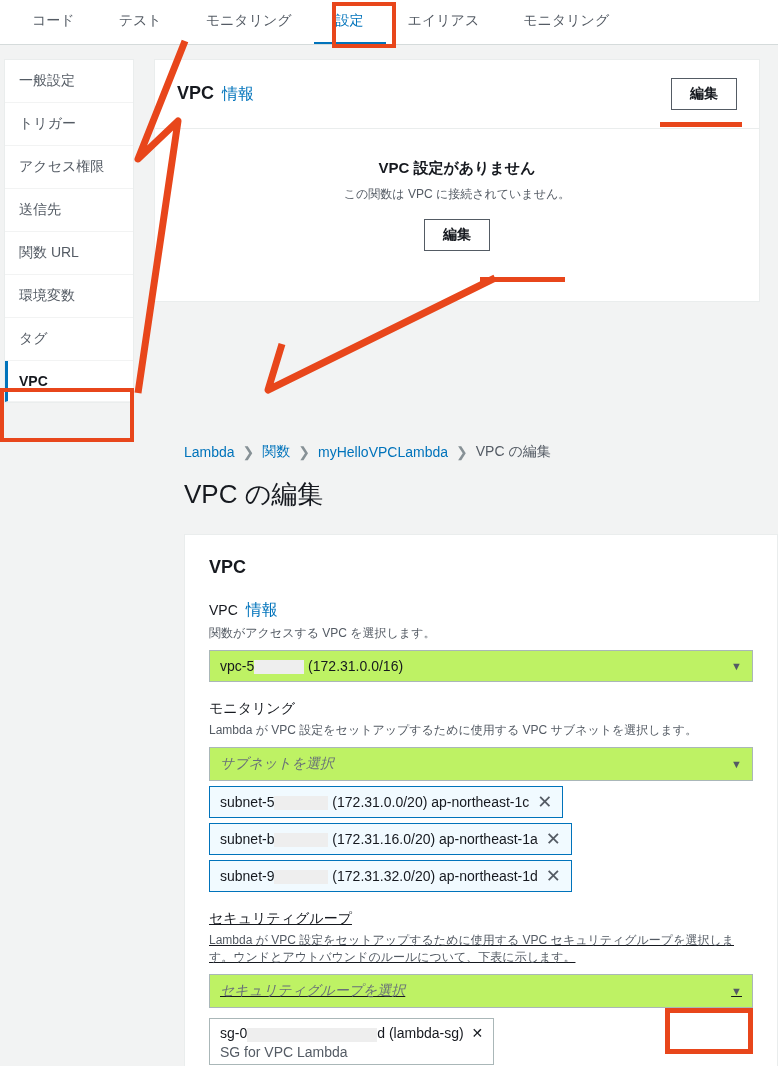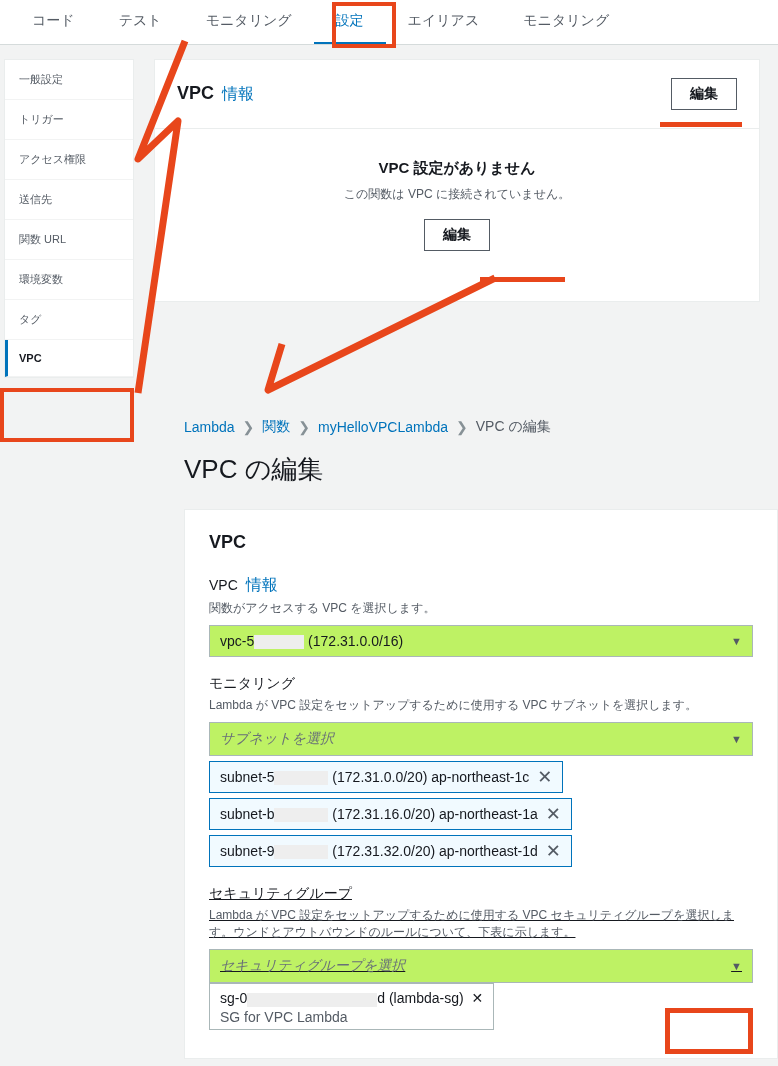--- a/index.html
+++ b/index.html
@@ -40,21 +40,21 @@
       width: 130px;
       background: #fff;
       border: 1px solid #eaeded;
       flex-shrink: 0;
     }
     .sidebar-item {
       padding: 12px 14px;
       color: #545b64;
       cursor: pointer;
       border-bottom: 1px solid #f2f3f3;
-      font-size: 11px;
+      font-size: 14px;
     }
     .sidebar-item.active {
       color: #16191f;
       border-left: 3px solid #0073bb;
       font-weight: 600;
       padding-left: 11px;
     }
     .vpc-box-highlight {
       position: absolute;
       border: 4px solid #e8461b;
@@ -137,21 +137,21 @@
       margin: 5px 6px 0 0;
       font-size: 14px;
       color: #16191f;
       gap: 8px;
     }
     .chip .x { color: #545b64; cursor: pointer; font-size: 18px; line-height: 1; }
     .sg-chip {
       display: inline-block;
       border: 1px solid #aab7b8;
       padding: 6px 10px 4px;
-      margin-top: 0;
+      margin-top: 10px;
     }
     .sg-chip-row1 { display: flex; align-items: center; gap: 8px; font-size: 14px; }
     .sg-chip-desc { font-size: 14px; color: #545b64; margin-top: 2px; }
     .save-highlight {
       border: 5px solid #e8461b;
       position: absolute;
       top: 1008px; left: 665px; width: 88px; height: 46px;
       pointer-events: none;
     }
     .redacted { background: #eee; display:inline-block; height: 1em; vertical-align: middle; }

